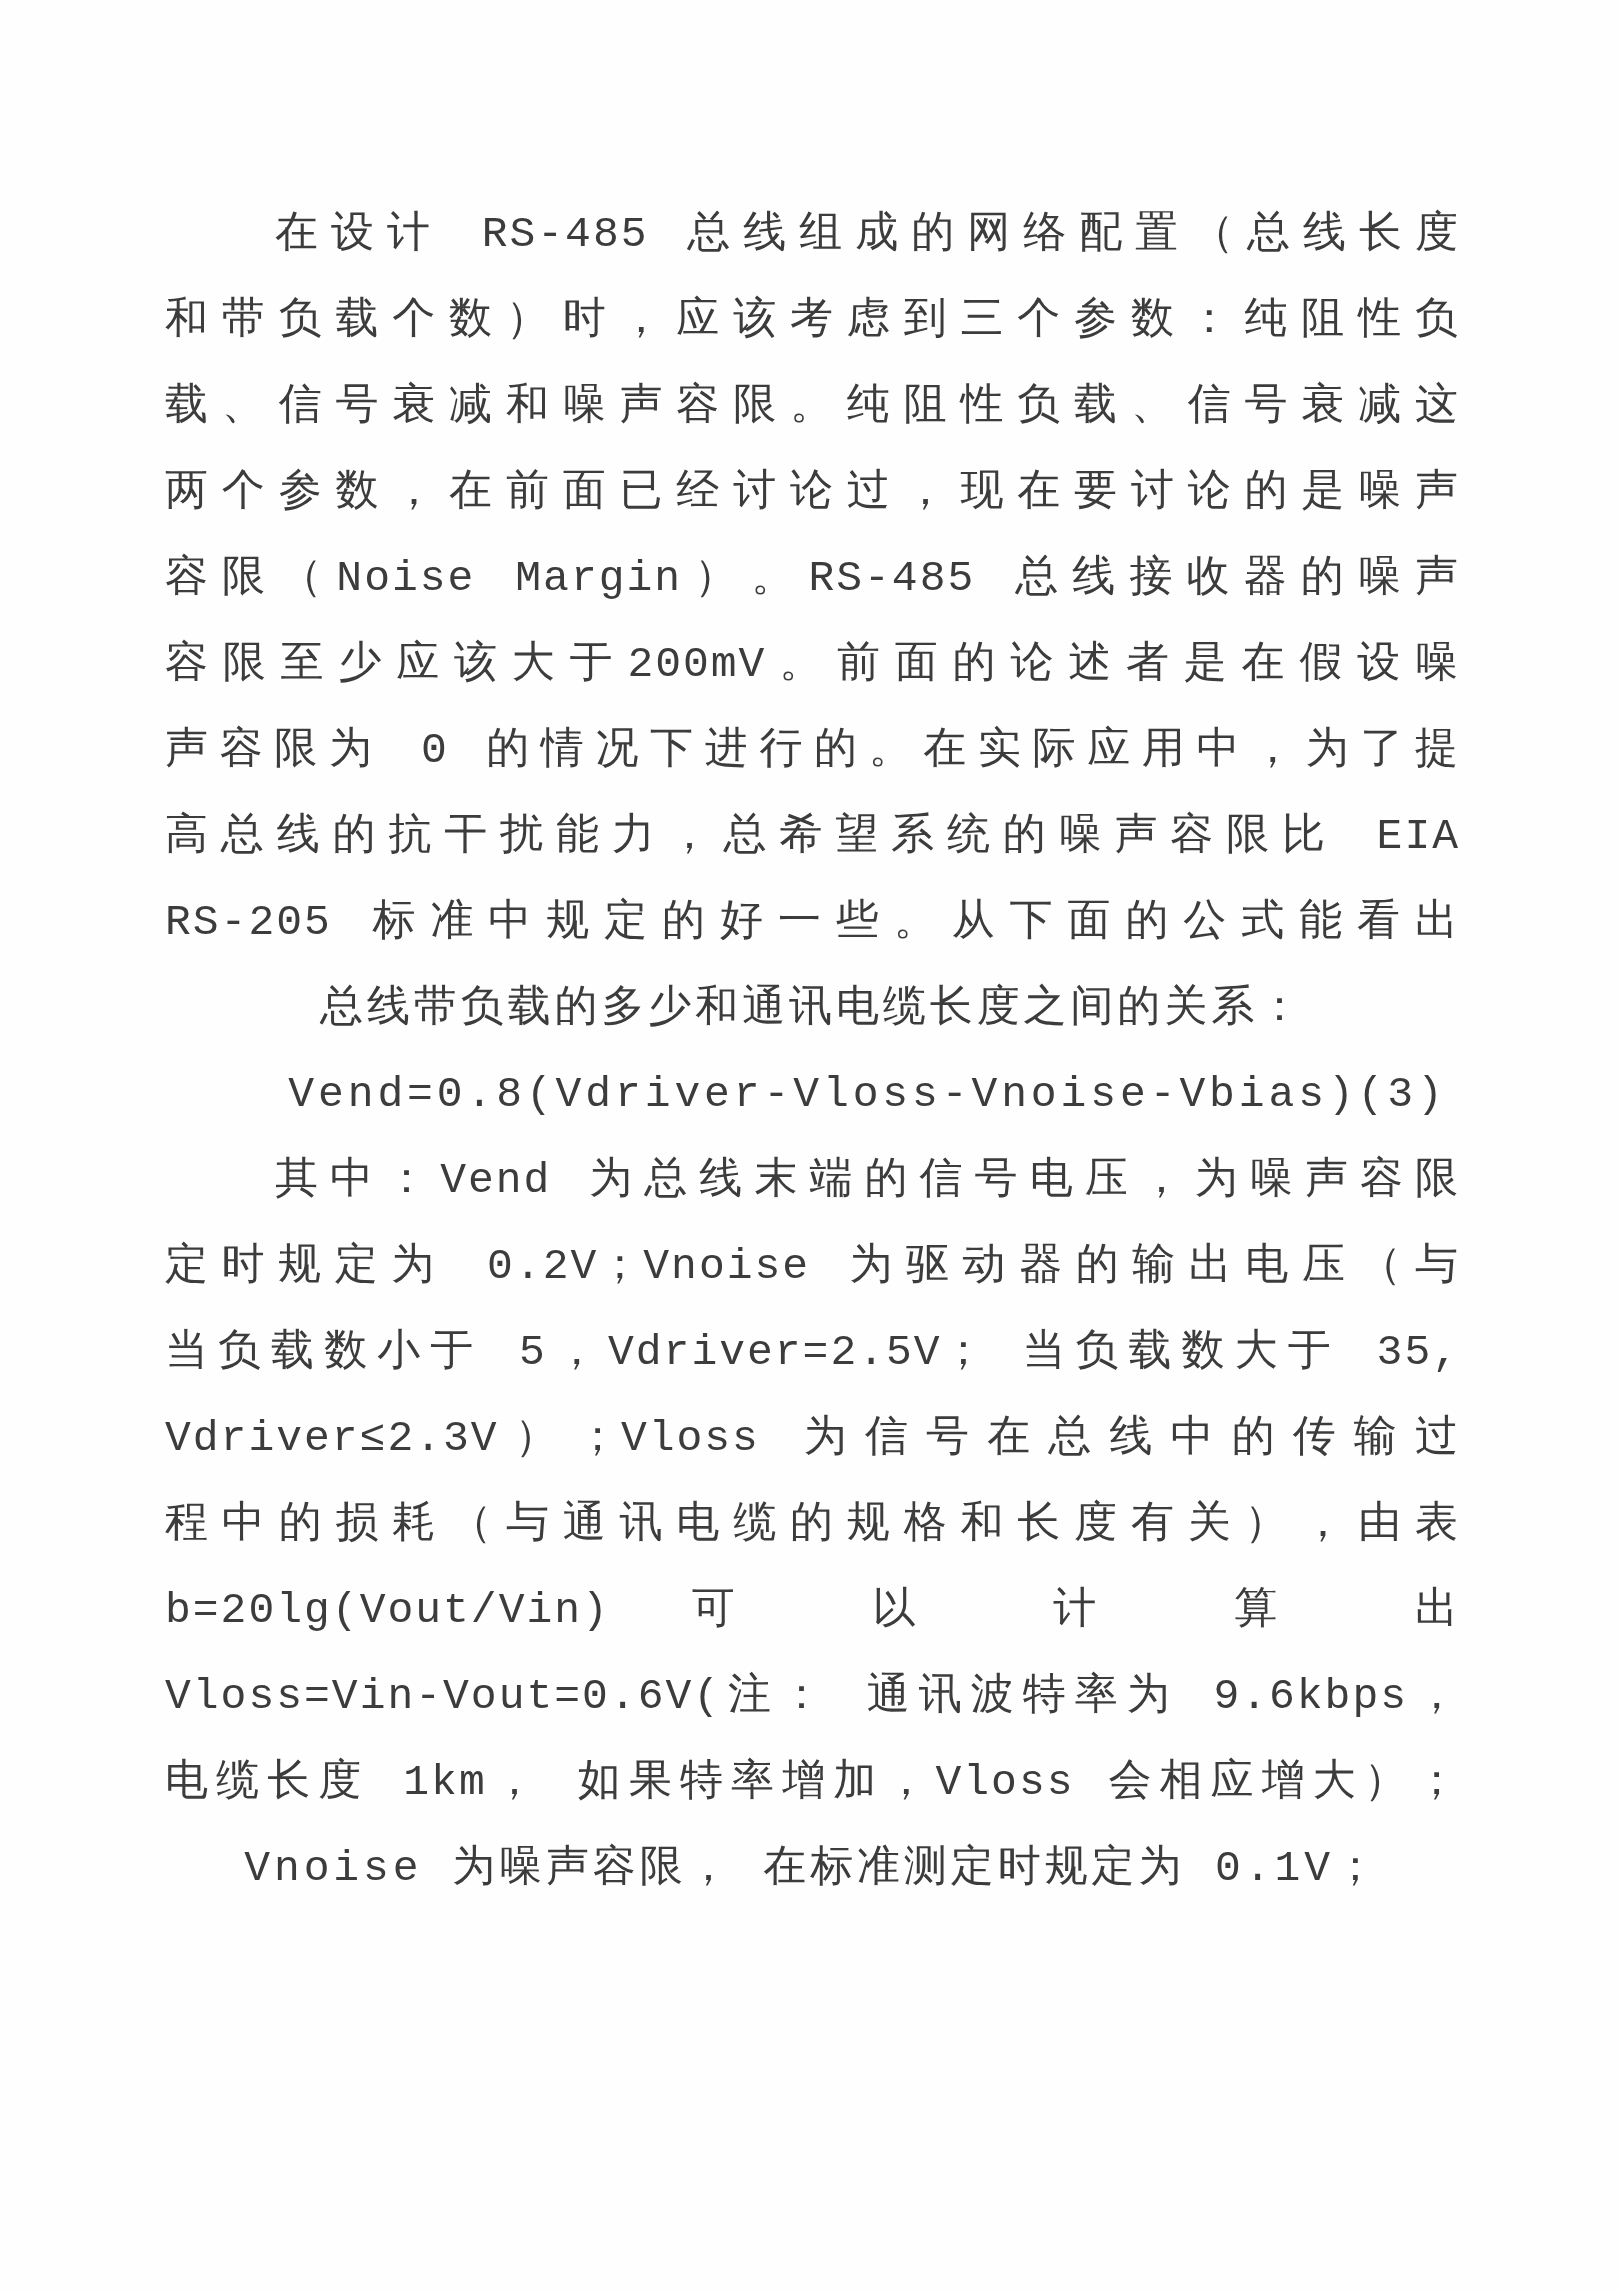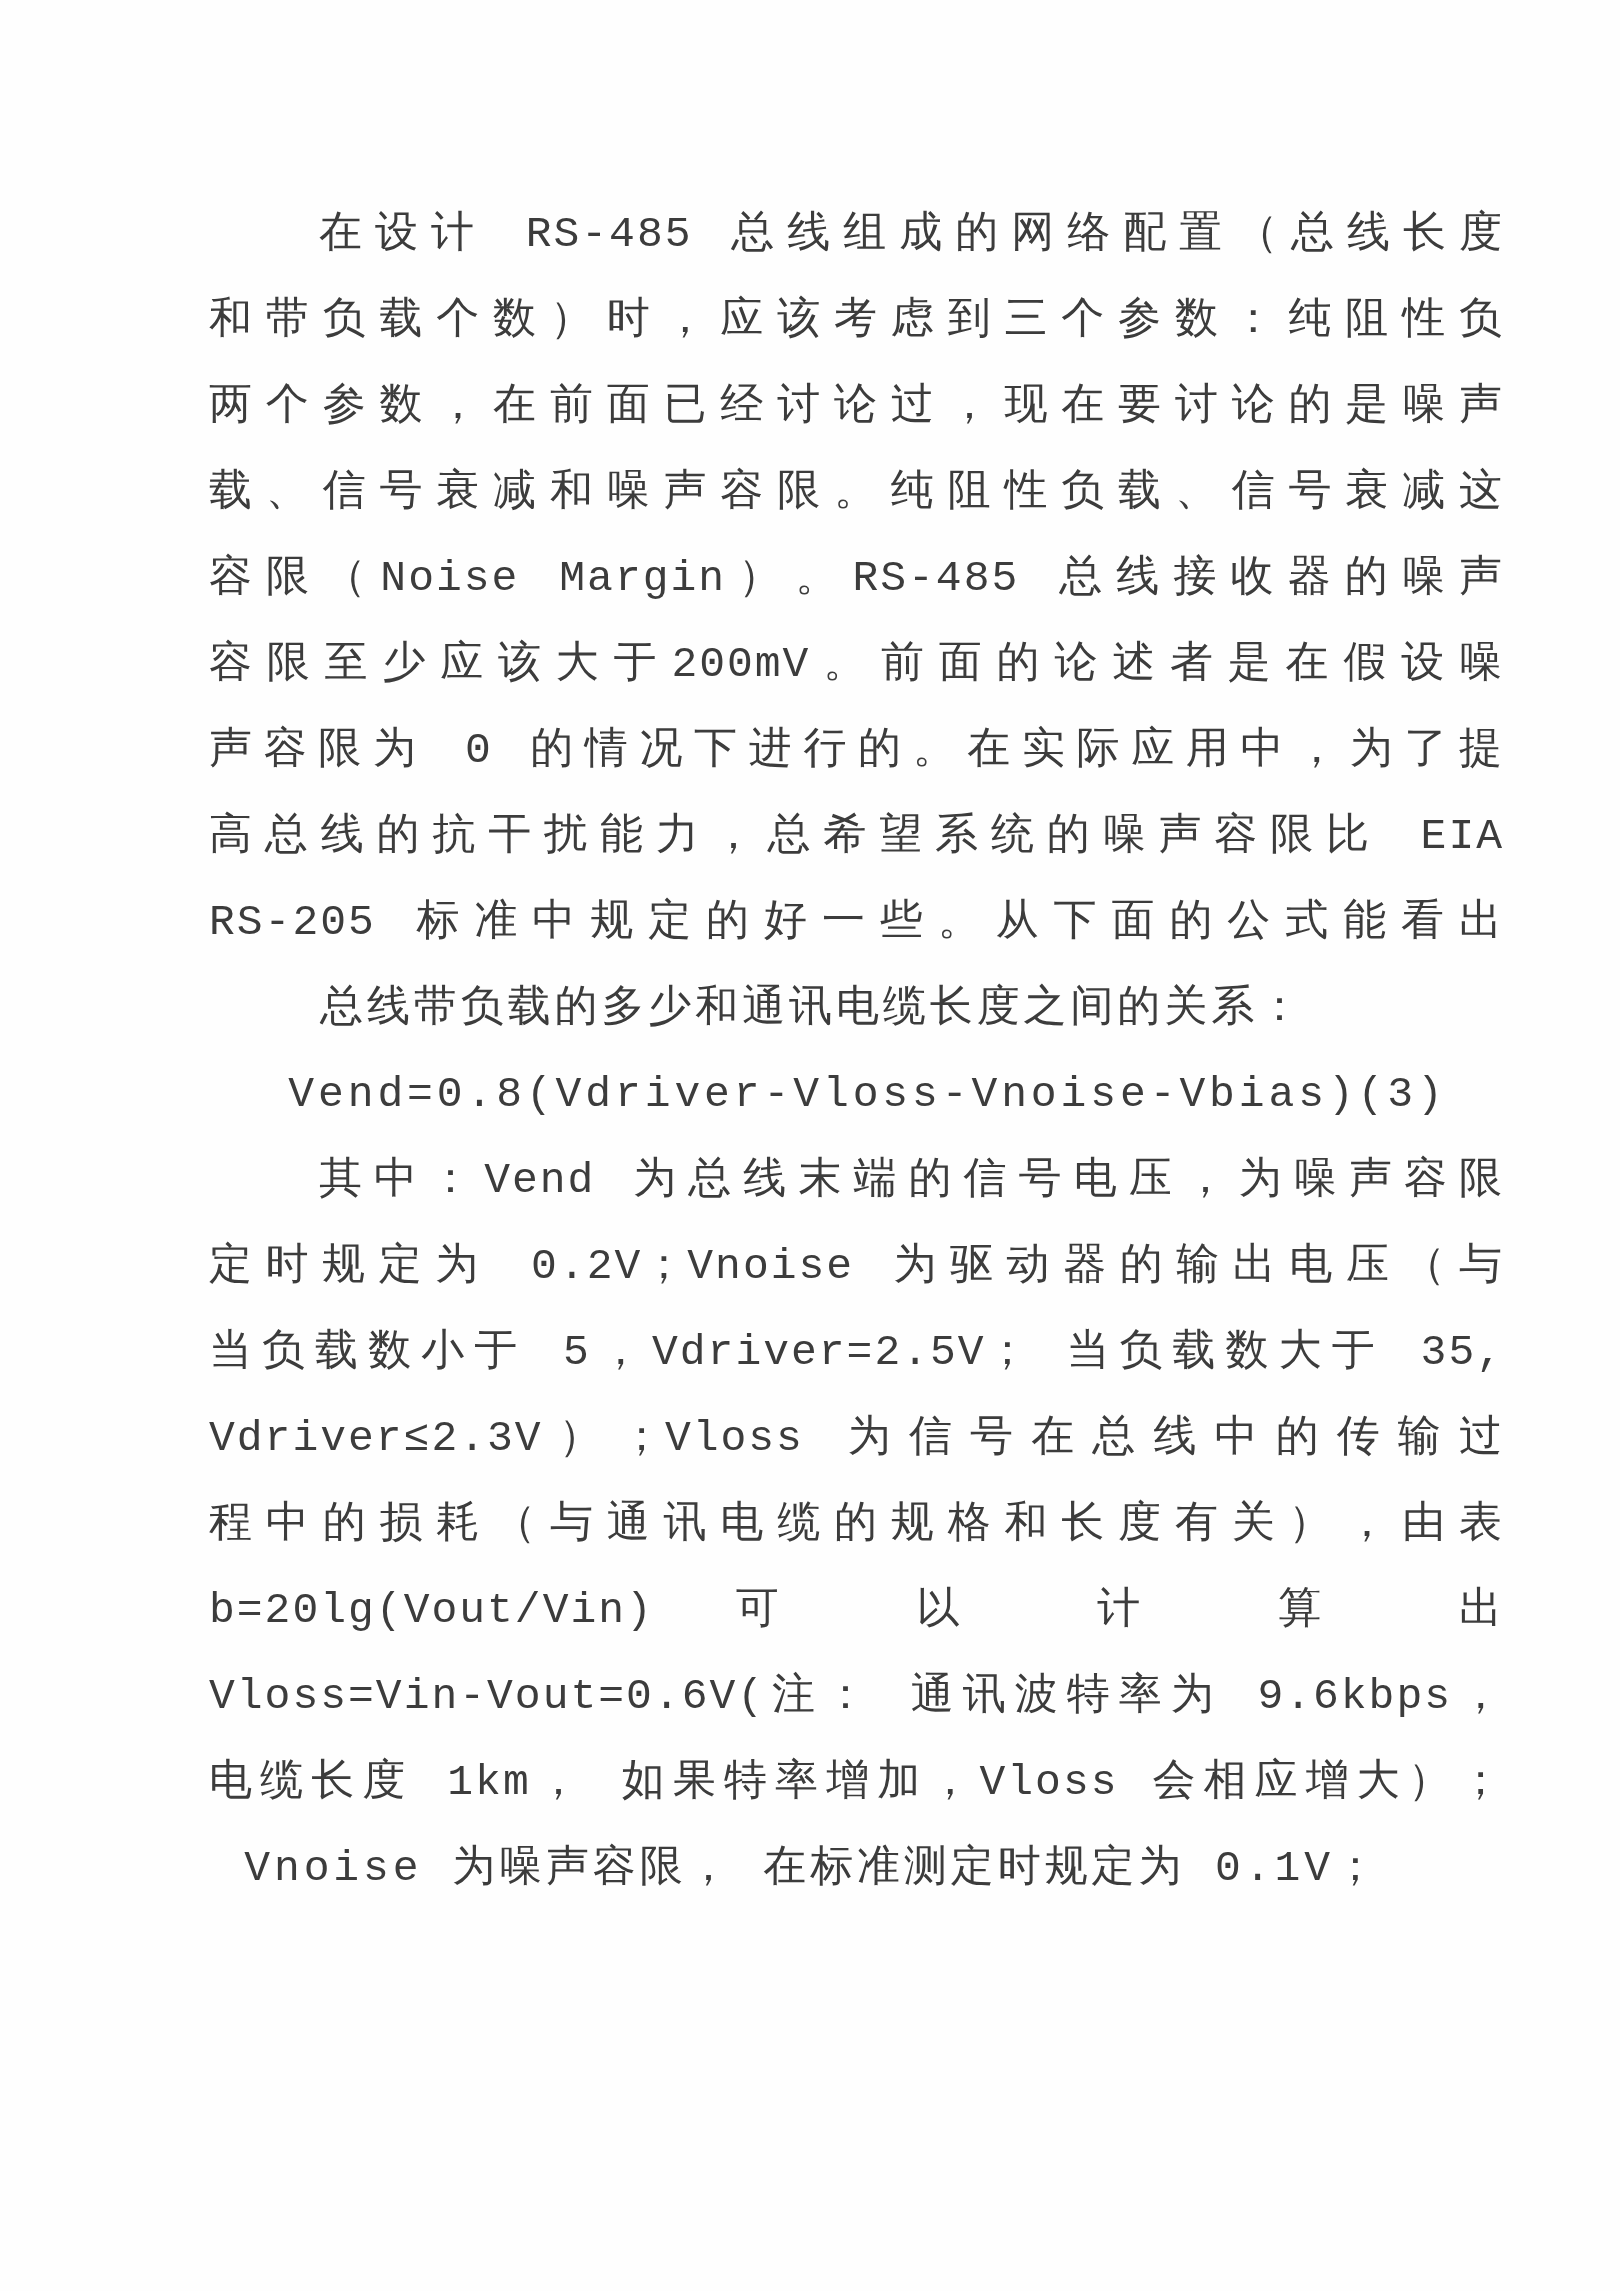--- a/index.html
+++ b/index.html
@@ -29,35 +29,34 @@
     white-space: nowrap;
     overflow: hidden;
     text-align: center;
   }
   .line.justify {
     white-space: normal;
     letter-spacing: 2px;
     text-align: justify;
     text-align-last: justify;
     height: 86px;
-    margin-left: 44px;
   }
   .line.indent {
     text-indent: 110px;
   }
 </style>
 </head>
 <body>
 
 <div class="page">
   <div class="doc-body">
       <div class="line justify indent">在设计 RS-485 总线组成的网络配置（总线长度</div>
       <div class="line justify">和带负载个数）时，应该考虑到三个参数：纯阻性负</div>
+      <div class="line justify">载、信号衰减和噪声容限。纯阻性负载、信号衰减这</div>
       <div class="line justify">两个参数，在前面已经讨论过，现在要讨论的是噪声</div>
-      <div class="line justify">载、信号衰减和噪声容限。纯阻性负载、信号衰减这</div>
       <div class="line justify">容限（Noise Margin）。RS-485 总线接收器的噪声</div>
       <div class="line justify">容限至少应该大于200mV。前面的论述者是在假设噪</div>
       <div class="line justify">声容限为 0 的情况下进行的。在实际应用中，为了提</div>
       <div class="line justify">高总线的抗干扰能力，总希望系统的噪声容限比 EIA</div>
       <div class="line justify">RS-205 标准中规定的好一些。从下面的公式能看出</div>
       <div class="line">总线带负载的多少和通讯电缆长度之间的关系：</div>
       <div class="line indent">Vend=0.8(Vdriver-Vloss-Vnoise-Vbias)(3)</div>
       <div class="line justify indent">其中：Vend 为总线末端的信号电压，为噪声容限</div>
       <div class="line justify">定时规定为 0.2V；Vnoise 为驱动器的输出电压（与</div>
       <div class="line justify">当负载数小于 5，Vdriver=2.5V； 当负载数大于 35,</div>

